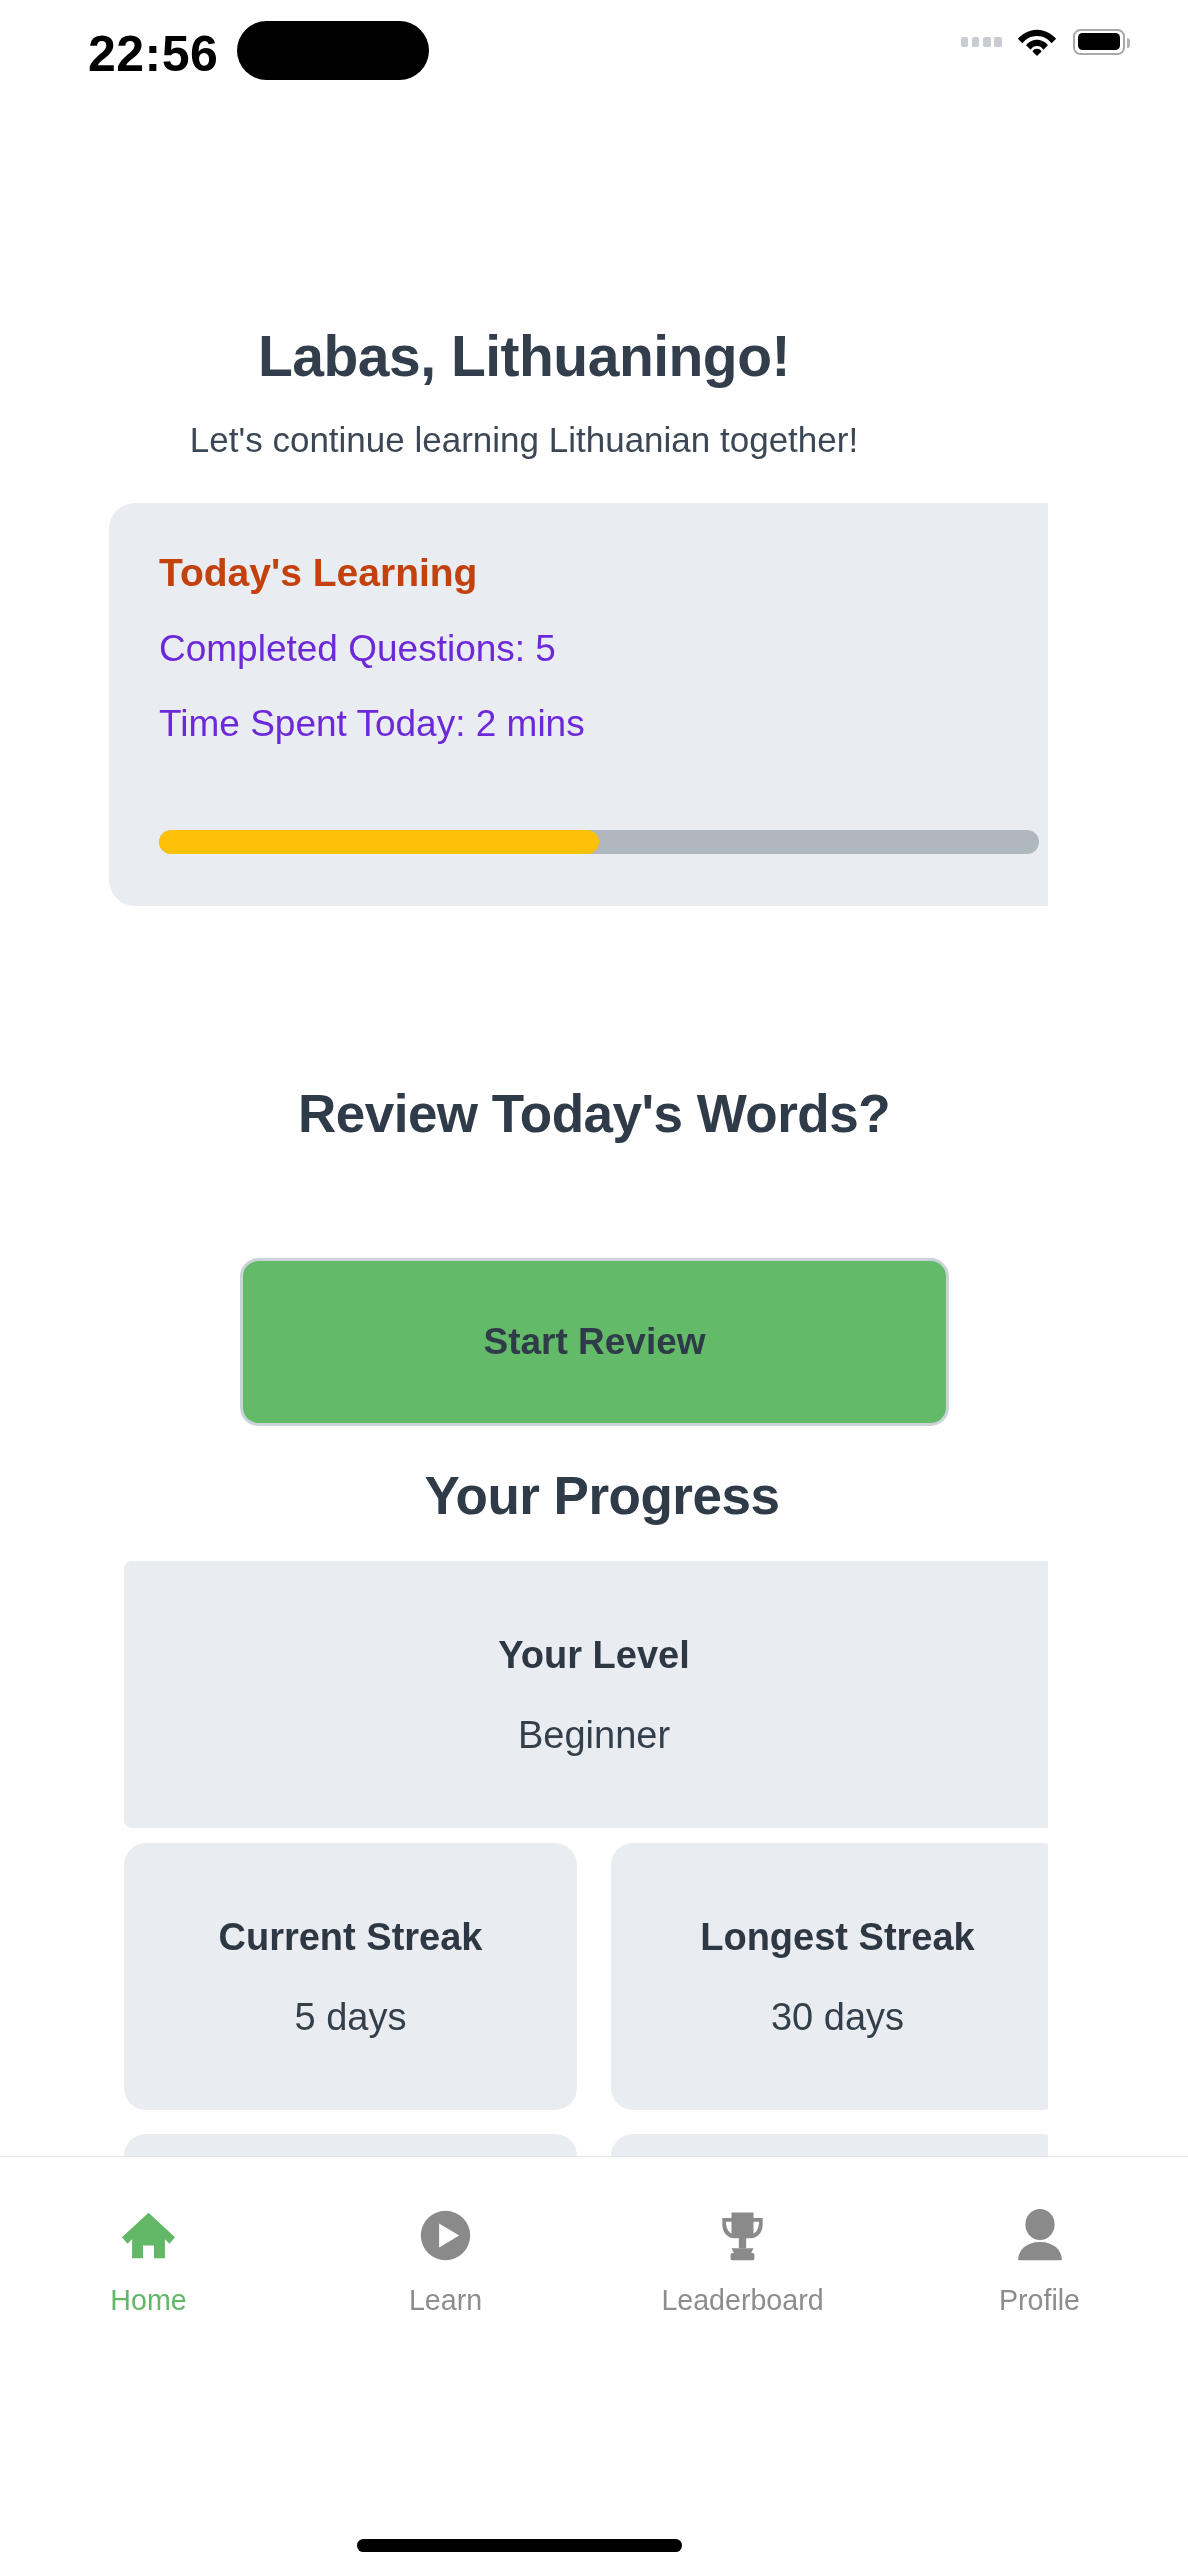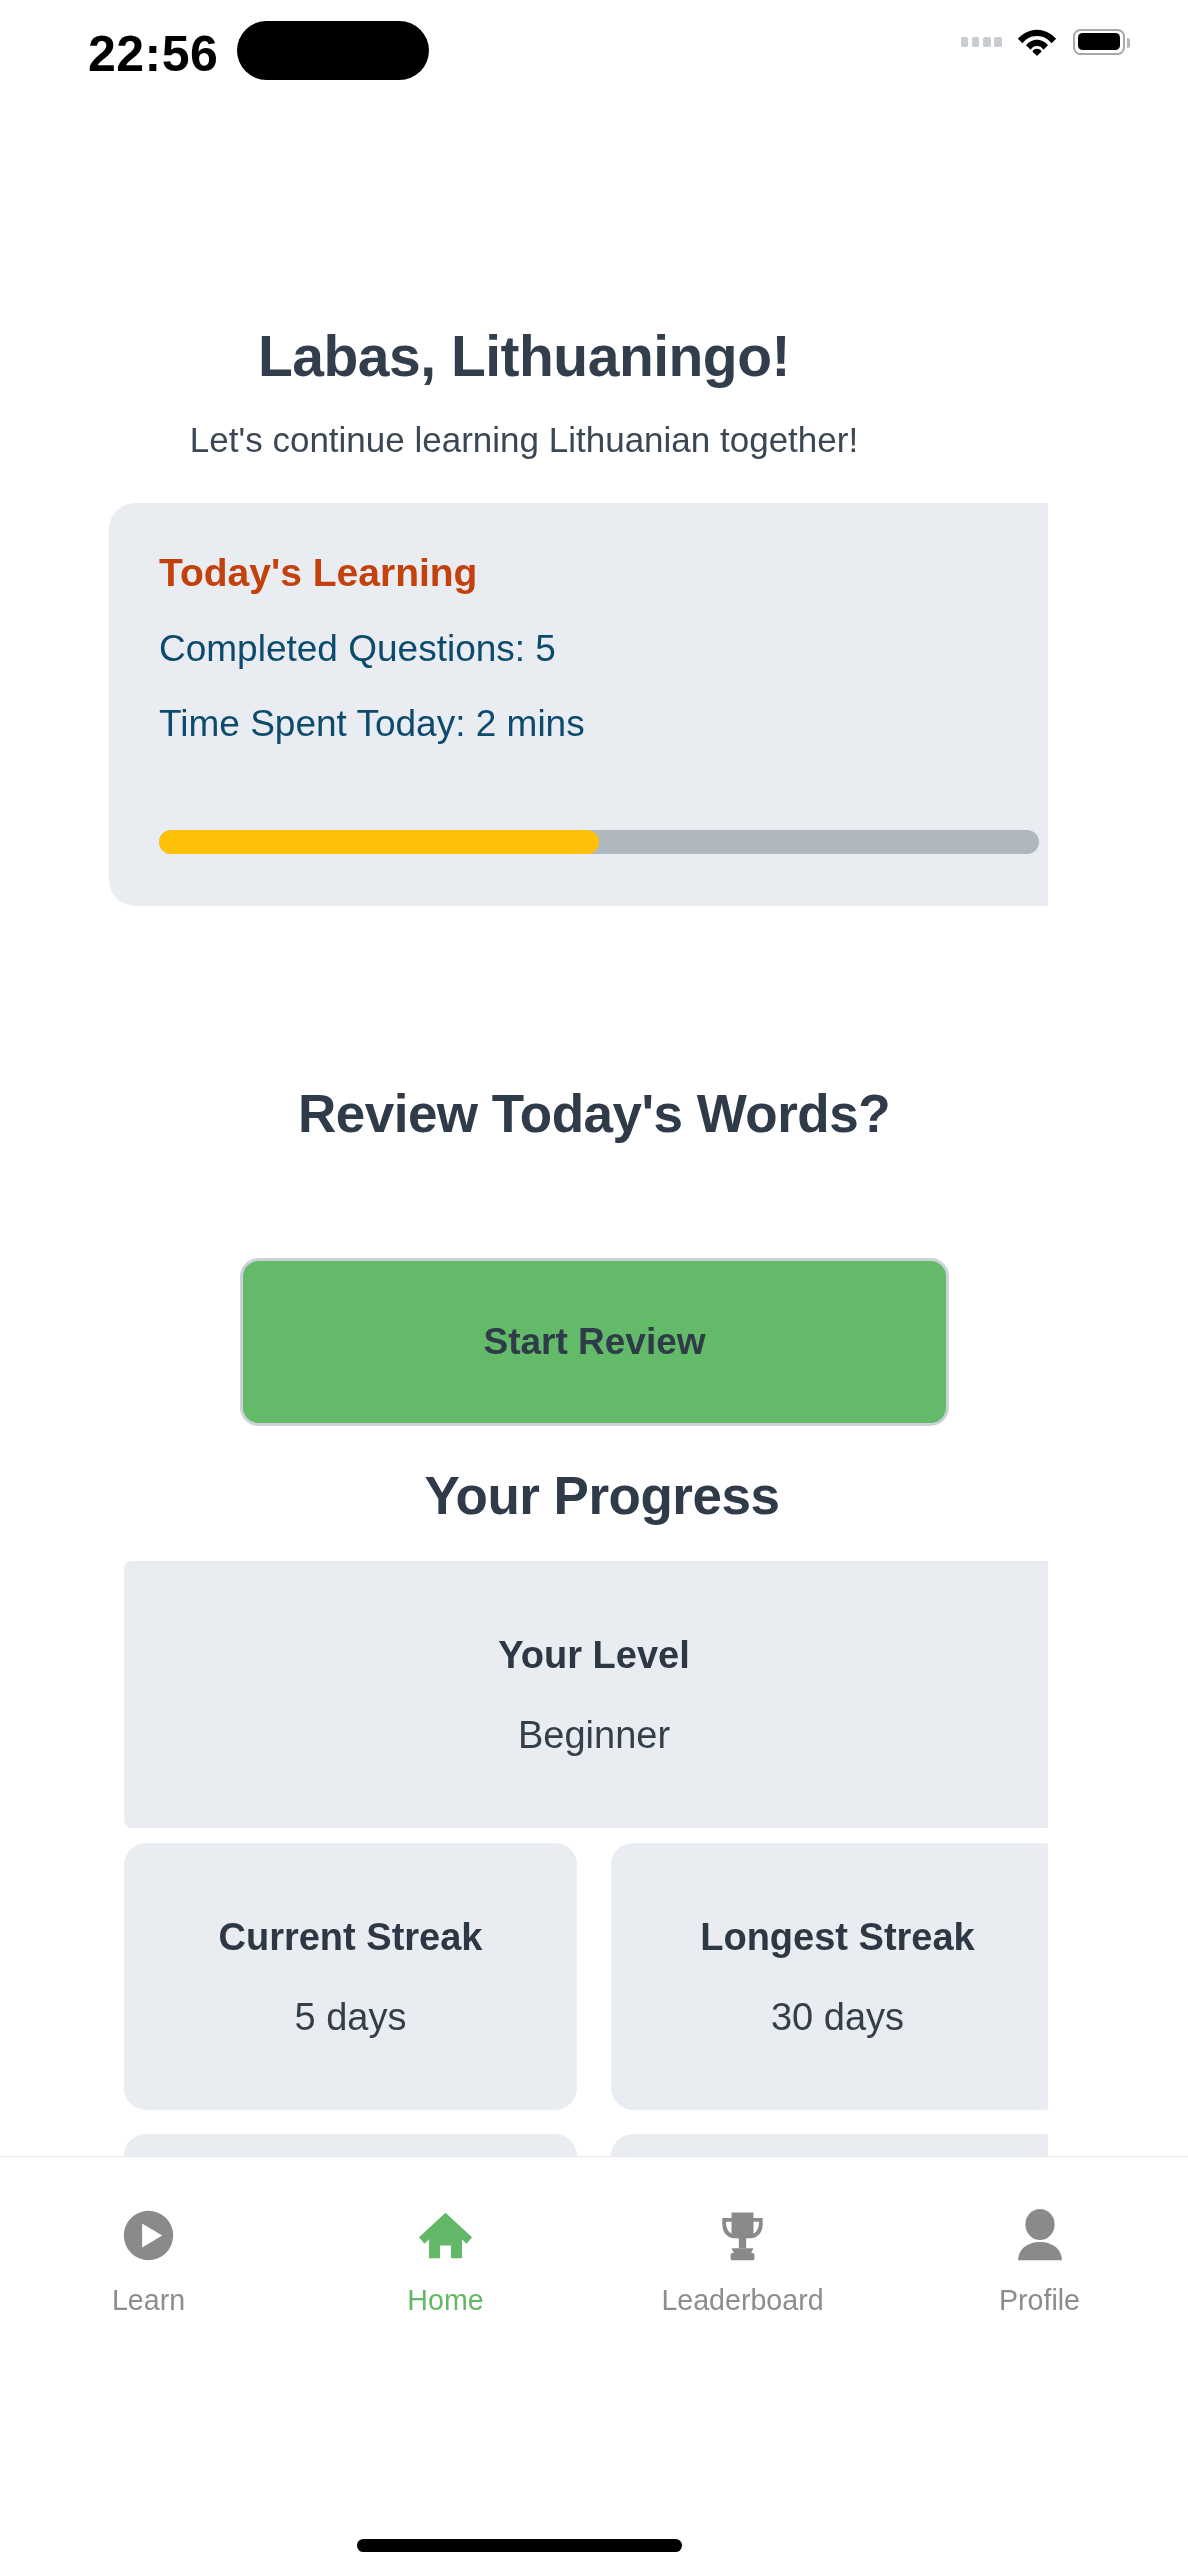--- a/index.html
+++ b/index.html
@@ -45,21 +45,21 @@
     text-align:center; margin-top:31px;
     font-size:35px; font-weight:400; color:#3b4754;
   }
 
   
   .today-card {
     position:absolute; left:109px; top:392px; width:971px; height:403px;
     background:#e9ecf0; border-radius:26px; padding:48px 50px 0 50px;
   }
   .today-title { font-size:39px; font-weight:700; color:#c2410c; }
-  .today-line { font-size:37px; font-weight:400; color:#0c4a6e; margin-top:33px; }
+  .today-line { font-size:37px; font-weight:400; color:#6d28d9; margin-top:33px; }
 
   .progress-track {
     position:absolute; left:50px; top:327px; width:880px; height:24px;
     background:#aeb8be; border-radius:12px; overflow:hidden;
   }
   .progress-fill { height:100%; background:#ffc107; border-radius:12px; }
 
   
   .review-title {
     position:absolute; top:972px; left:0; width:1188px; text-align:center;
@@ -182,37 +182,37 @@
       <div>
         
         
       </div>
     </div>
 
   </div>
 
   <div class="tabbar">
 
+    <div class="tab active">
+      <span class="tab-icon">
+        <svg width="57" height="53" viewBox="0 0 62 58">
+          <path d="M31 4 L2 31 L8 38 L13 33 L13 54 L25 54 L25 40 L37 40 L37 54 L49 54 L49 33 L54 38 L60 31 Z" fill="#62b866"></path>
+        </svg>
+      </span>
+      <span class="tab-label">Home</span>
+    </div>
+
     <div class="tab inactive">
       <span class="tab-icon">
         <svg width="53" height="53" viewBox="0 0 58 58">
           <circle cx="29" cy="29" r="27" fill="#8a8a8a"></circle>
           <path d="M22 16 L44 29 L22 42 Z" fill="#ffffff"></path>
         </svg>
       </span>
       <span class="tab-label">Learn</span>
-    </div>
-
-    <div class="tab active">
-      <span class="tab-icon">
-        <svg width="57" height="53" viewBox="0 0 62 58">
-          <path d="M31 4 L2 31 L8 38 L13 33 L13 54 L25 54 L25 40 L37 40 L37 54 L49 54 L49 33 L54 38 L60 31 Z" fill="#62b866"></path>
-        </svg>
-      </span>
-      <span class="tab-label">Home</span>
     </div>
 
     <div class="tab inactive">
       <span class="tab-icon">
         <svg width="55" height="55" viewBox="0 0 60 60">
           <path d="M18 5 L42 5 L42 11 L52 11 L52 18 C52 28 45 33 39 33 L21 33 C15 33 8 28 8 18 L8 11 L18 11 Z" fill="#8a8a8a"></path>
           <path d="M12 15 L18 15 L18 28 C14 26 12 21 12 15 Z" fill="#ffffff"></path>
           <path d="M48 15 L42 15 L42 28 C46 26 48 21 48 15 Z" fill="#ffffff"></path>
           <rect x="26" y="31" width="8" height="13" fill="#8a8a8a"></rect>
           <path d="M18 44 L42 44 L39 50 L21 50 Z" fill="#8a8a8a"></path>

